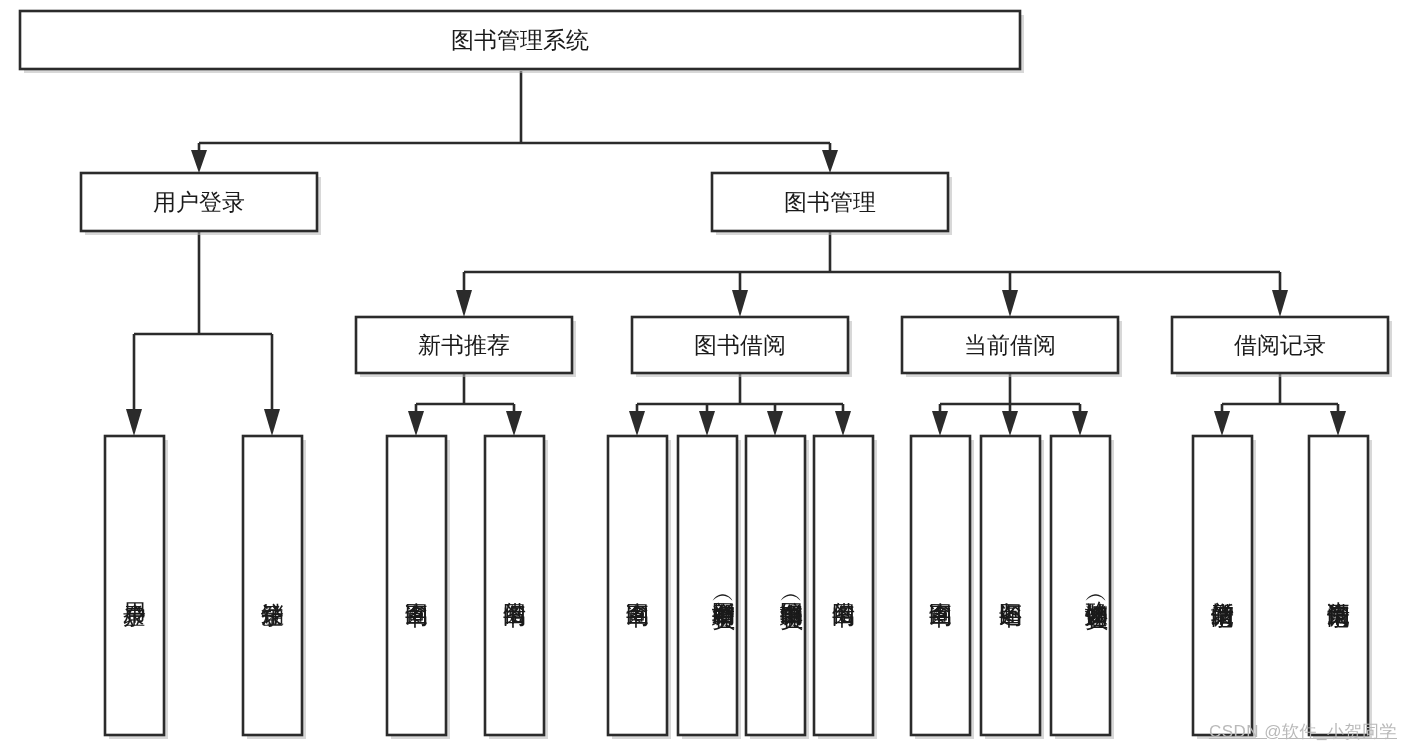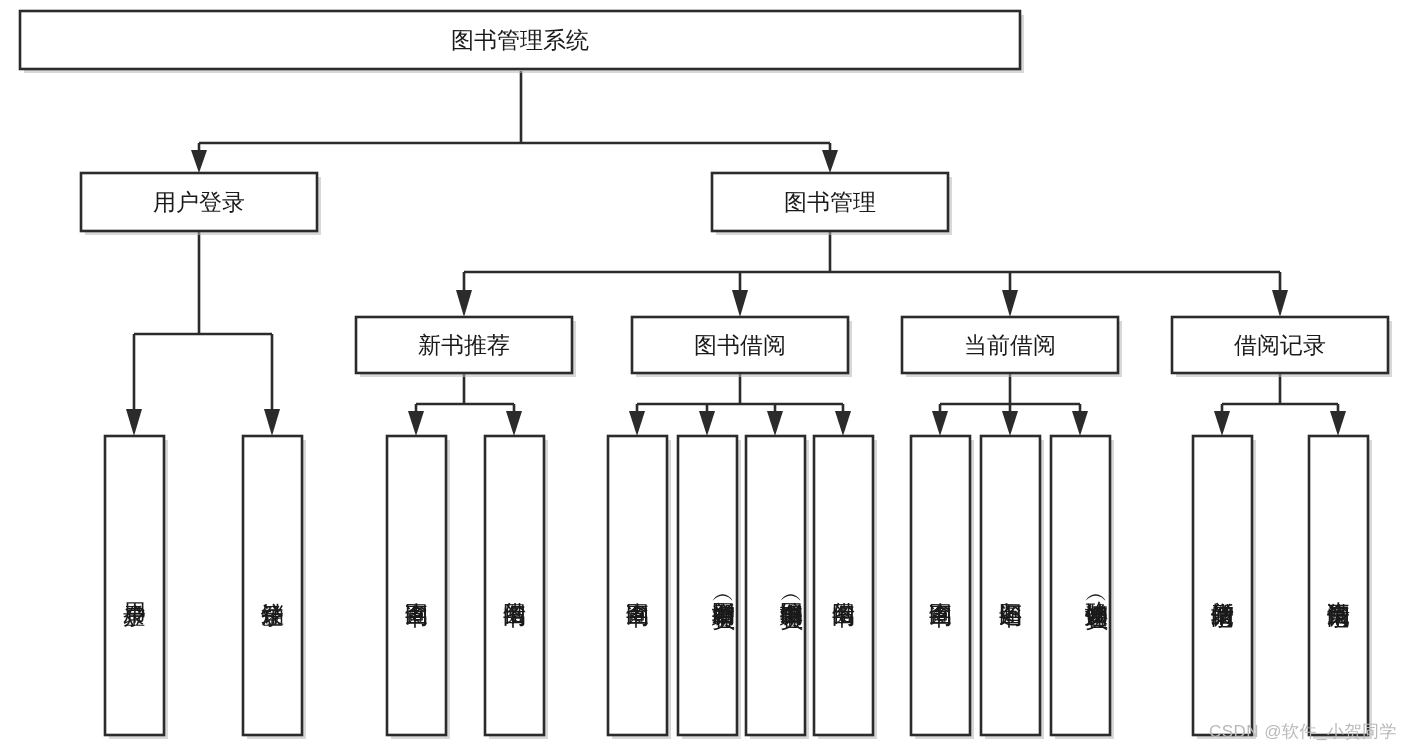--- a/index.html
+++ b/index.html
@@ -78,20 +78,21 @@
   }
   #watermark {
     position: absolute;
     right: 8px;
     bottom: 4px;
     font-family: "Liberation Sans", "DejaVu Sans", sans-serif;
     font-size: 17px;
     color: #b9b9b9;
     letter-spacing: 0.5px;
     user-select: none;
+    text-decoration: underline;
   }
 </style>
 </head>
 <body>
 
 <div id="diagram-root">
 
   <svg class="flow" viewBox="0 0 1405 747">
 
     <g>

